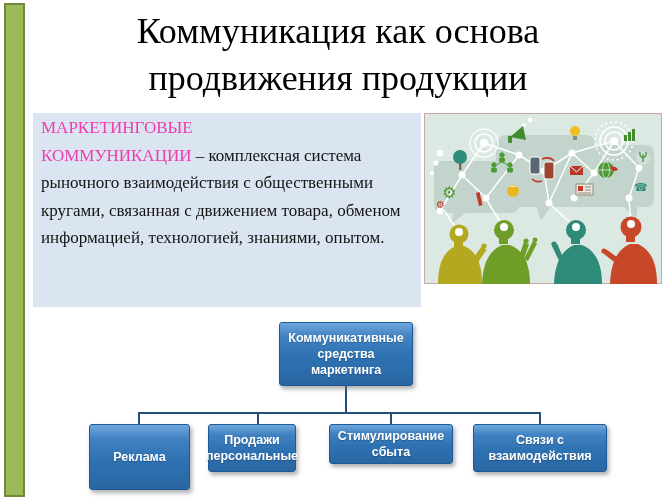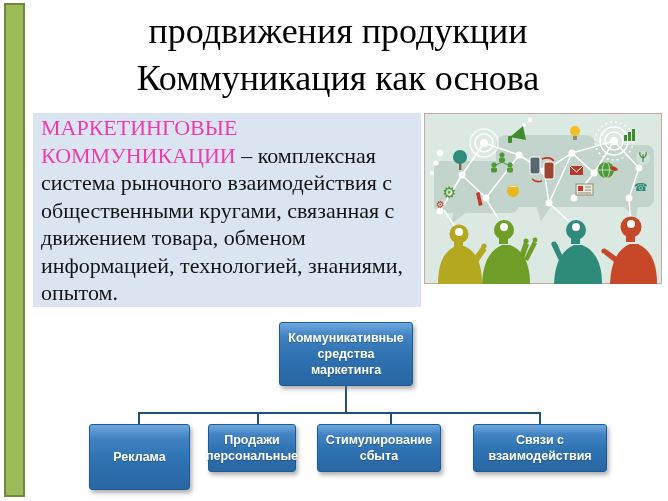--- a/index.html
+++ b/index.html
@@ -14,21 +14,21 @@
   .title {
     position:absolute; left:10px; top:8px; width:656px; margin:0;
     text-align:center; color:#000; font-weight:400;
     font-family:"Liberation Serif", serif;
     font-size:36px; line-height:47px; letter-spacing:0;
   }
   .title .tl { display:block; }
   .defbox {
     position:absolute; left:33px; top:113px; width:388px; height:194px;
     box-sizing:border-box; background:#DBE5F1; padding:1px 2px 0 8px;
-    font-size:22px; line-height:27.5px; color:#141414;
+    font-size:17px; line-height:27.5px; color:#141414;
   }
   .defbox .term { color:#EE3CAE; }
   .illustration {
     position:absolute; left:424px; top:113px; width:238px; height:171px;
   }
   .illustration svg { display:block; }
   
   .conn { position:absolute; background:#254F7B; }
   .conn-root { left:345px; top:385px; width:2px; height:28px; }
   .conn-h    { left:138px; top:412px; width:403px; height:2px; }
@@ -42,33 +42,33 @@
     font-size:12.5px; line-height:1.28; text-align:center;
     display:flex; align-items:center; justify-content:center;
     background:linear-gradient(180deg,#6FA7DE 0%,#4081C1 22%,#2E72B2 55%,#2A66A3 100%);
     border:1px solid #1E5A95; border-radius:3px;
     box-shadow:2px 3px 4px rgba(110,110,110,.55);
     padding:8px 4px; text-shadow:0 1px 1px rgba(0,0,0,.25);
   }
   .d-root { left:279px; top:322px; width:134px; height:64px; }
   .d-c0   { left:89px;  top:424px; width:101px; height:66px; }
   .d-c1   { left:208px; top:424px; width:88px; height:48px; }
-  .d-c2   { left:317px; top:424px; width:124px; height:48px; }
+  .d-c2   { left:329px; top:424px; width:124px; height:40px; }
   .d-c3   { left:473px; top:424px; width:134px; height:48px; }
 </style>
 </head>
 <body>
 
 <div class="slide">
 
   <div class="accent-bar"></div>
 
   <h1 class="title">
+    <span class="tl">Коммуникация как основа</span>
     <span class="tl">продвижения продукции</span>
-    <span class="tl">Коммуникация как основа</span>
   </h1>
 
   <div class="defbox"><span class="term">МАРКЕТИНГОВЫЕ</span><br><span class="term">КОММУНИКАЦИИ</span><span> – комплексная система рыночного взаимодействия с общественными кругами, связанная с движением товара, обменом информацией, технологией, знаниями, опытом.</span></div>
 
   <div class="illustration">
     <svg width="238" height="171" viewBox="0 0 238 171" xmlns="http://www.w3.org/2000/svg">
       <rect x="0.5" y="0.5" width="237" height="170" fill="#DCE8E2" stroke="#C8A8A4" stroke-width="1"></rect>
       <g fill="#C3D4CC">
         <rect x="10" y="48" width="85" height="52" rx="8"></rect>
         <polygon points="30,98 44,98 26,112"></polygon>

